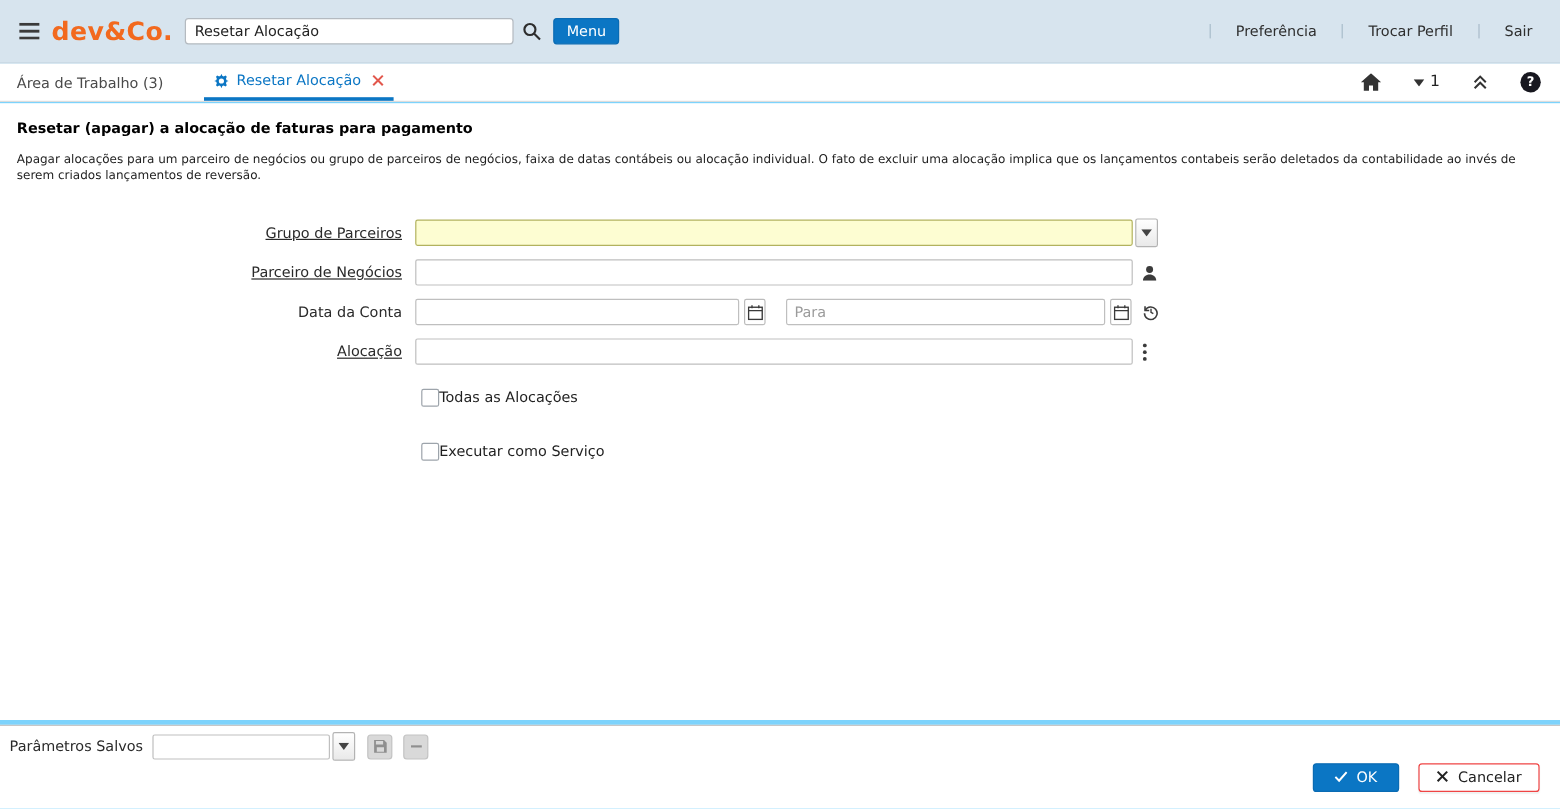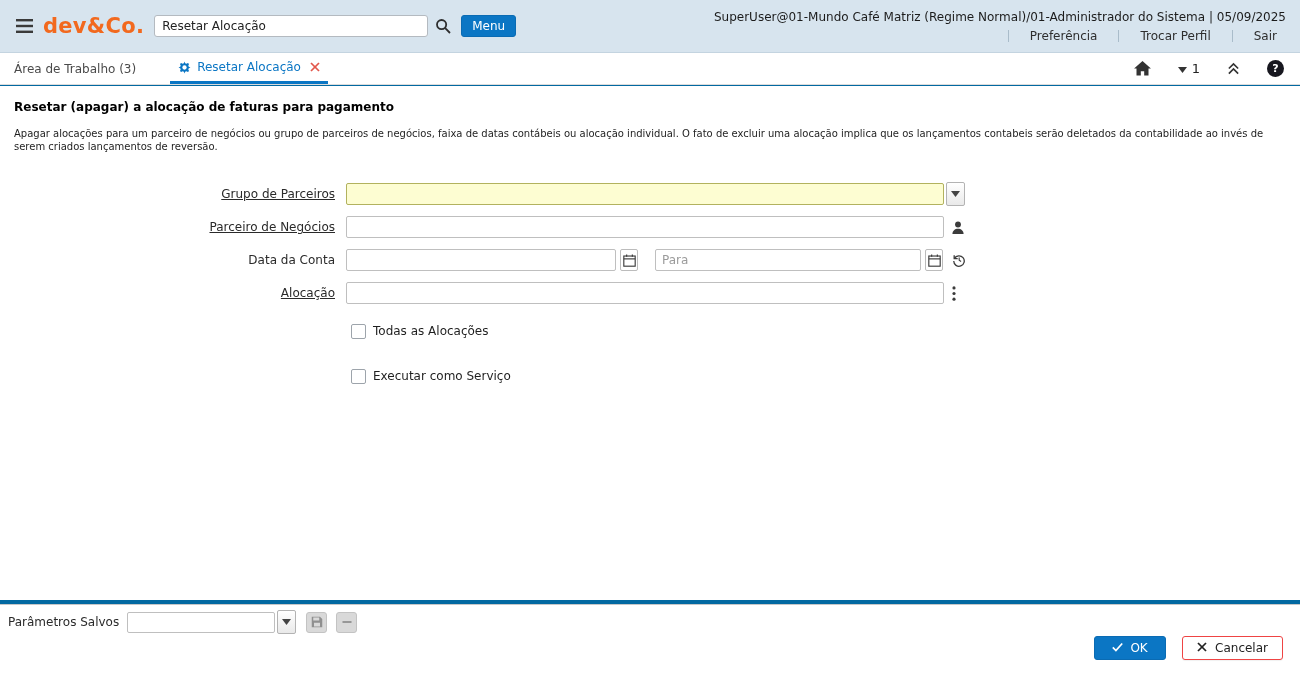--- a/index.html
+++ b/index.html
@@ -1,20 +1,20 @@
 <!DOCTYPE html>
 <html><head>
 <meta charset="utf-8">
 <style>
   * { box-sizing: border-box; margin: 0; padding: 0; }
   body { margin: 0; background: #ffffff; }
   .screen {
     position: relative; width: 1300px; height: 674px; overflow: hidden;
     font-family: "DejaVu Sans", "Liberation Sans", sans-serif;
-    font-size: 12px; color: #222; background: #0369a1;
+    font-size: 12px; color: #222; background: #7dd3fc;
   }
 
   
   .topbar {
     position: absolute; top: 0; left: 0; width: 100%; height: 53px;
     background: #d7e4ee; border-bottom: 1px solid #c4d4e0;
     display: flex; align-items: center; padding: 0 10px 0 12px;
   }
   .hamburger { background: none; border: none; color: #3a3a3a; padding: 4px; display: flex; cursor: pointer; }
   .logo { color: #f2691e; font-size: 21px; font-weight: bold; letter-spacing: .3px; margin: 0 10px 0 6px; white-space: nowrap; }
@@ -79,21 +79,21 @@
   .plain-icon-btn { background: none; border: none; color: #3b3b3b; display: flex; align-items: center; cursor: pointer; padding: 0; }
   .field .gap { width: 17px; flex: none; }
   .field .ml8 { margin-left: 8px; }
   .field .ml9 { margin-left: 9px; }
   .checkbox-row { margin-top: 14px; }
   .checkbox-row.second { margin-top: 21px; }
   .cbx {
     appearance: none; -webkit-appearance: none; width: 15px; height: 15px; flex: none;
     border: 1px solid #9da4ab; border-radius: 2px; background: #fff; margin-left: 5px; cursor: pointer;
   }
-  .cbx-label { margin-left: 7px; color: #1f1f1f; cursor: pointer; }
+  .cbx-label { margin-left: 0; color: #1f1f1f; cursor: pointer; }
   .spacer-label { width: 321px; margin-right: 11px; flex: none; }
 
   
   .footerbar { position: absolute; bottom: 0; left: 0; width: 100%; height: 70px; background: #fff; border-top: 1px solid #c7c7c7; }
   .params-row { position: absolute; top: 5px; left: 8px; display: flex; align-items: center; justify-content: space-between; }
   .params-label { color: #2a2a2a; margin-right: 8px; }
   .params-combo { display: flex; align-items: center; }
   .params-combo .tbox { width: 148px; height: 21px; }
   .mini-btn {
     width: 21px; height: 21px; margin-left: 9px; border: 1px solid #c3c3c3; border-radius: 3px;
@@ -122,21 +122,20 @@
     <input class="search-input" type="text" value="Resetar Alocação" style="">
     <button class="search-btn">
       <svg width="16" height="16" viewBox="0 0 16 16">
           <circle cx="6.6" cy="6.6" r="4.6" fill="none" stroke="currentColor" stroke-width="1.8"></circle>
           <line x1="10.2" y1="10.2" x2="15" y2="15" stroke="currentColor" stroke-width="1.8"></line>
         </svg>
     </button>
     <button class="menu-btn">Menu</button>
 
     <div class="user-area">
-      <div class="user-info">SuperUser@01-Mundo Café Matriz (Regime Normal)/01-Administrador do Sistema | 05/09/2025</div>
       <div class="user-links">
         <span class="sep"></span>
         <a>Preferência</a>
         <span class="sep"></span>
         <a>Trocar Perfil</a>
         <span class="sep"></span>
         <a>Sair</a>
       </div>
     </div>
   </header>

